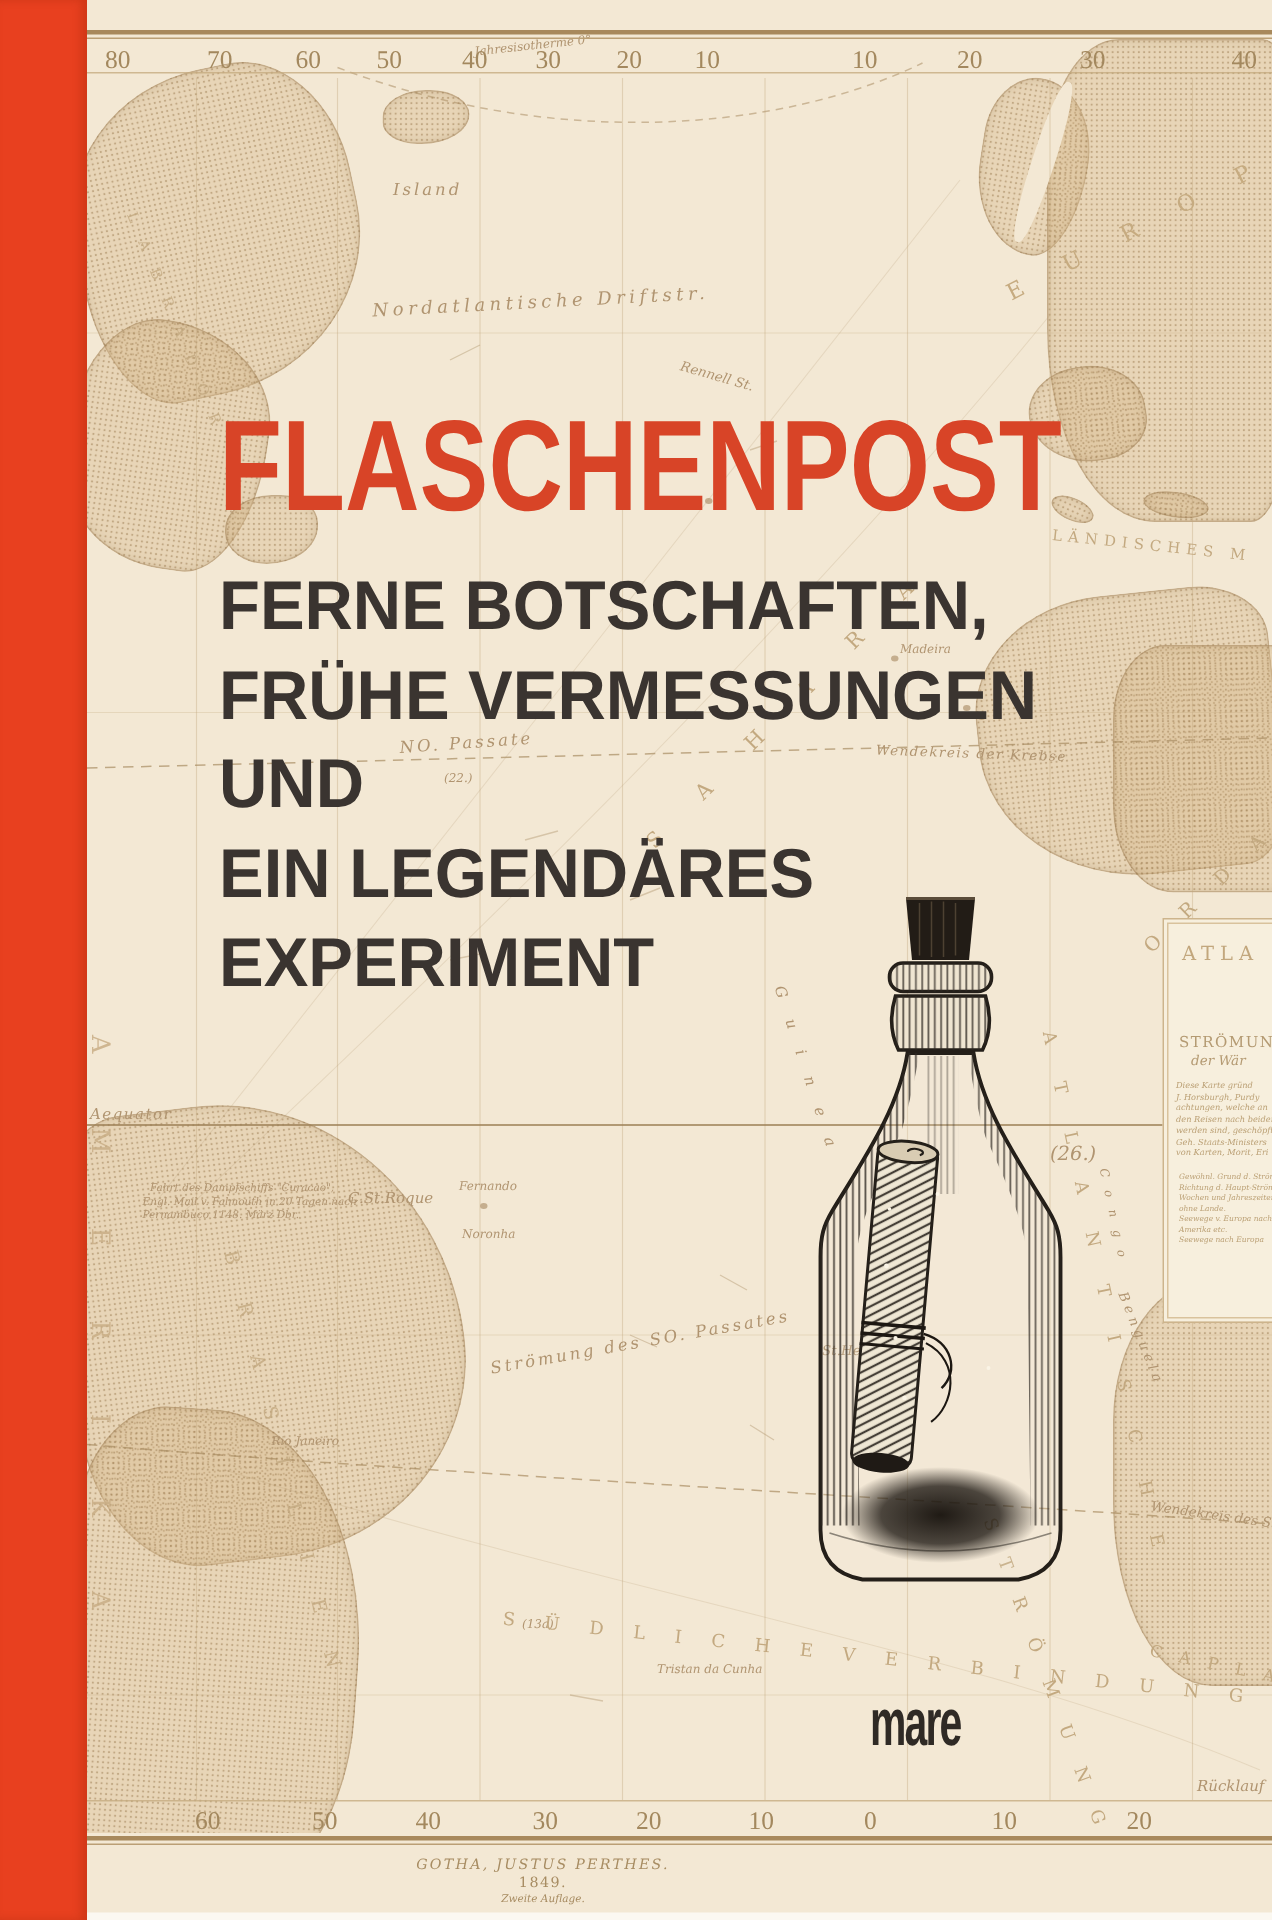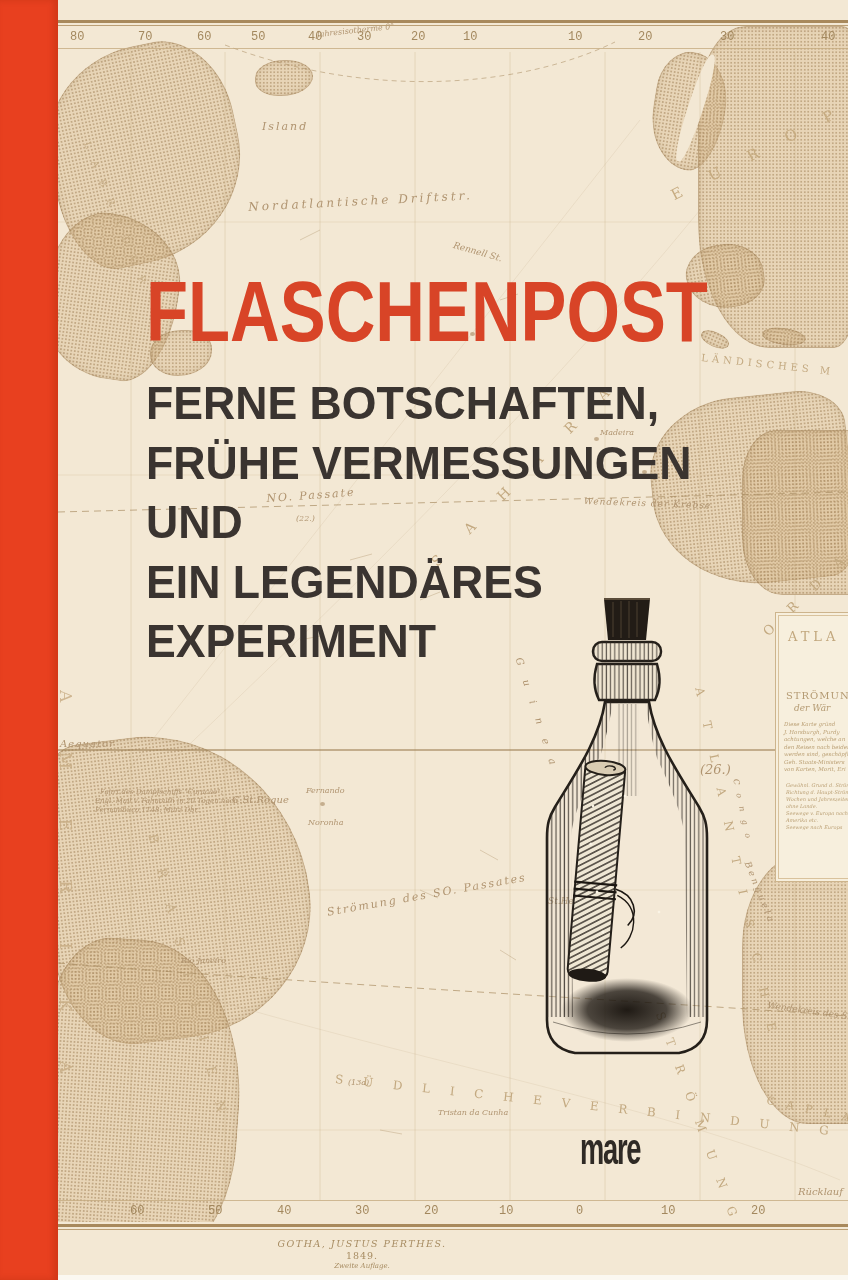--- a/index.html
+++ b/index.html
@@ -10,21 +10,21 @@
   .land{position:absolute;background-color:rgba(214,184,140,.40);
         background-image:radial-gradient(rgba(156,124,82,.50) .7px, transparent .95px);
         background-size:3.5px 3.5px;
         box-shadow:inset 0 0 0 1px rgba(150,117,76,.35), inset 0 0 8px rgba(150,117,76,.28);}
   .sea{position:absolute;background:#f3e8d4;}
   .dot{position:absolute;width:5px;height:4px;border-radius:50%;background:rgba(158,126,84,.55);}
   .ml{position:absolute;font-family:"DejaVu Serif",serif;color:#b09470;white-space:nowrap;
       transform-origin:left top;font-style:italic;}
   .mls{font-style:normal;color:#c3a980;}
   .rule{position:absolute;left:0;width:848px;}
-  .tick{position:absolute;font-size:12px;color:#a3885e;font-family:Liberation Mono, monospace;}
+  .tick{position:absolute;font-size:17px;color:#a3885e;font-family:Liberation Serif, serif;}
   .imprint{position:absolute;left:212px;top:1238px;width:300px;text-align:center;color:#a78c62;}
   .imprint .l1{font-size:9.5px;letter-spacing:1.5px;font-style:italic;}
   .imprint .l2{font-size:9.5px;letter-spacing:1px;margin-top:1px;}
   .imprint .l3{font-size:7px;font-style:italic;margin-top:1px;}
   
   .cartouche{position:absolute;left:775px;top:612px;width:95px;height:268px;
              background:#f7efdd;border:1px solid #cdb48c;box-shadow:inset 0 0 0 2px #f7efdd, inset 0 0 0 3px #d9c29c;
              color:#b49a72;overflow:hidden;}
   .cartouche .ct{font-size:13px;letter-spacing:4px;color:#c2a77d;margin:16px 0 0 12px;}
   .cartouche .c1{font-size:10px;letter-spacing:1px;margin:46px 0 0 10px;}

